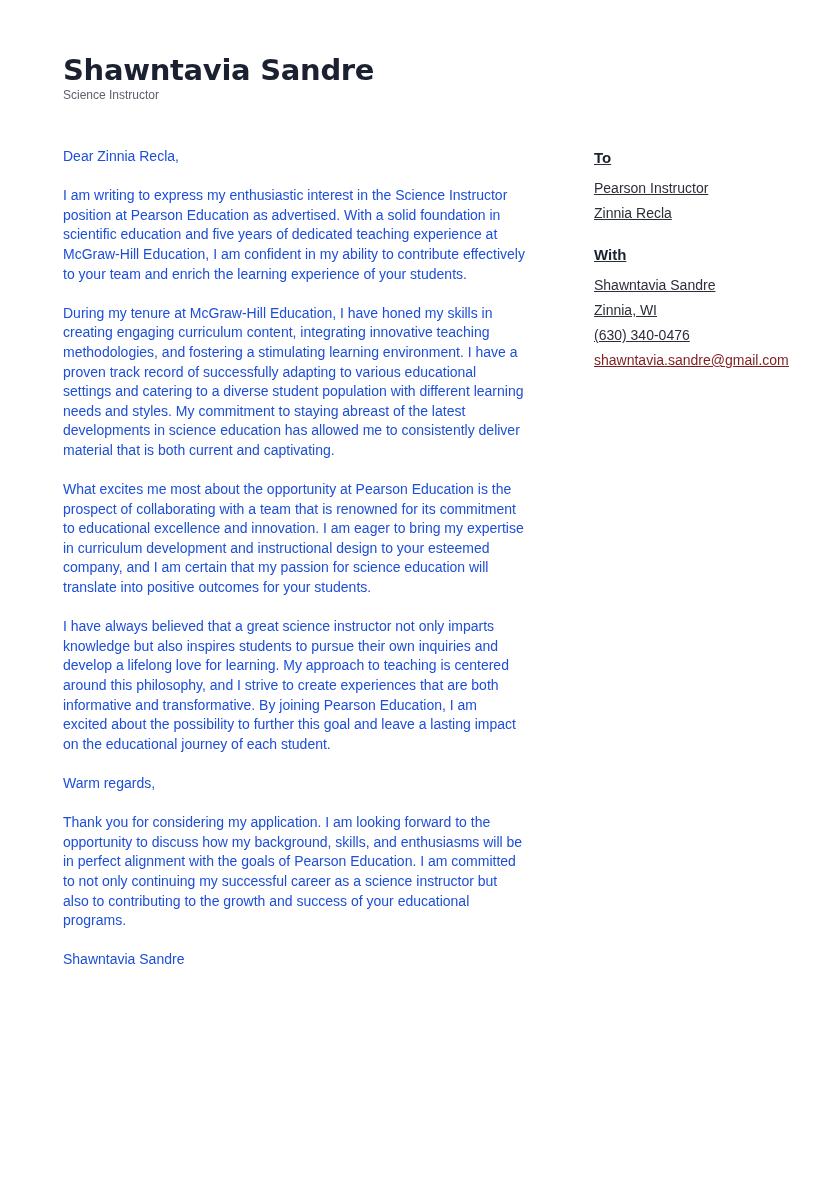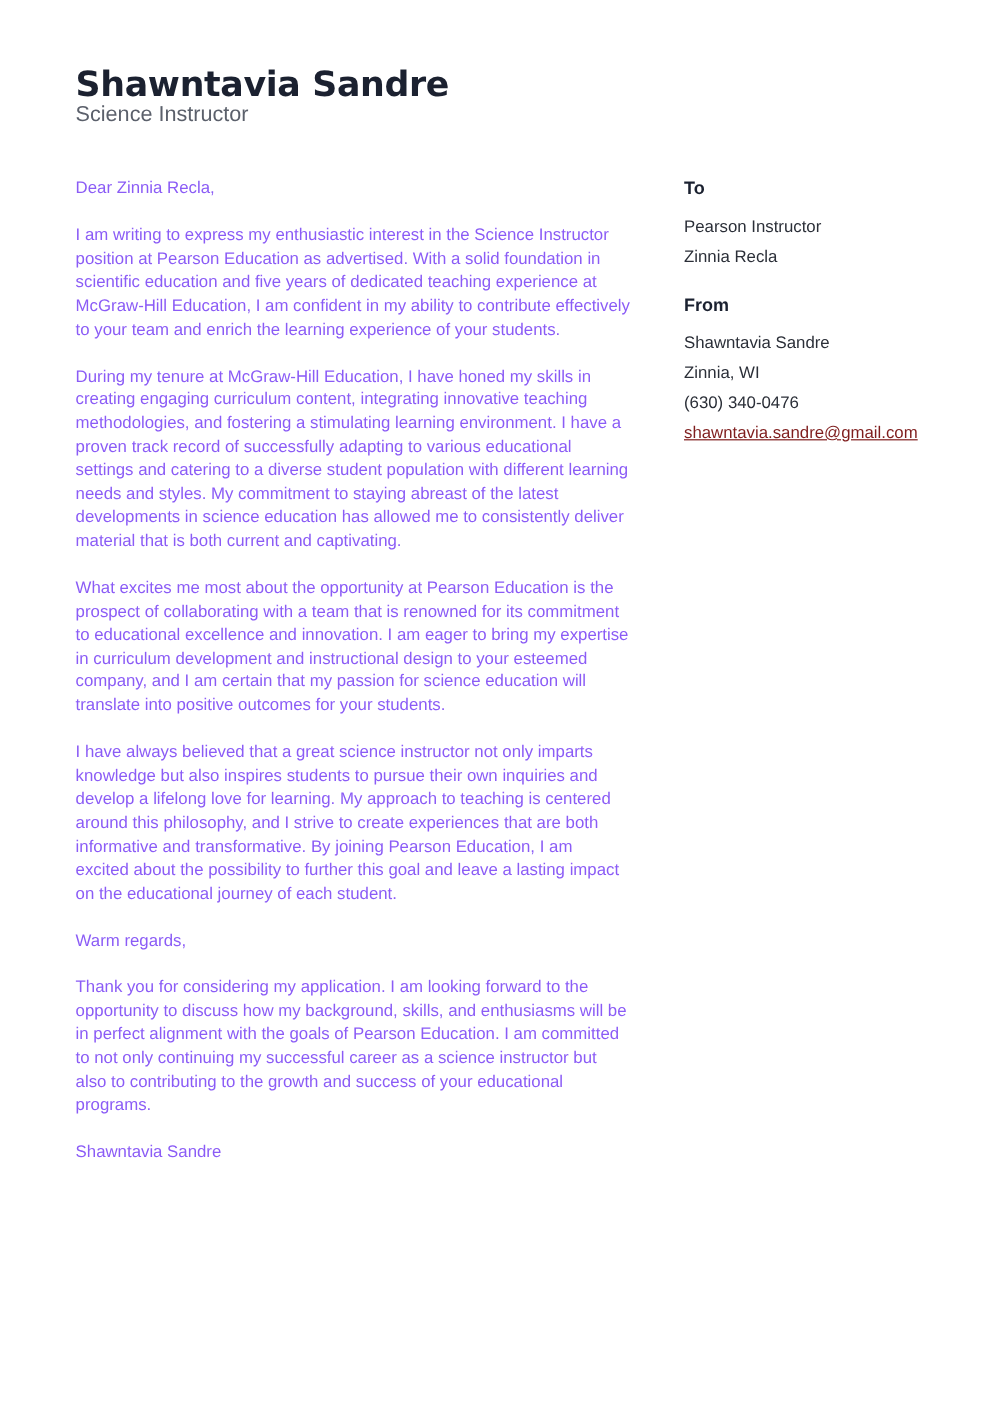--- a/index.html
+++ b/index.html
@@ -21,42 +21,43 @@
     }
     .name {
       font-family: "DejaVu Sans", "Liberation Sans", sans-serif;
       font-size: 29px;
       font-weight: bold;
       color: #1b2130;
       letter-spacing: -0.3px;
       line-height: 36px;
     }
     .title {
-      font-size: 18px;
+      font-size: 12px;
       color: #5b606b;
       line-height: 16px;
       margin-top: -1px;
     }
     .letter {
       position: absolute;
       left: 63px;
       top: 147px;
       width: 462px;
       font-size: 14px;
       line-height: 19.6px;
-      color: #8b5cf6;
+      color: #1d4ed8;
     }
     .letter p {
       margin-bottom: 19.6px;
     }
     .sidebar {
       position: absolute;
-      left: 570px;
+      left: 594px;
       top: 148px;
       width: 220px;
+      text-decoration: underline;
     }
     .sidebar h3 {
       font-size: 15px;
       font-weight: bold;
       color: #1b2130;
       line-height: 20px;
       margin-bottom: 8px;
     }
     .sidebar .line {
       font-size: 14px;
@@ -90,19 +91,19 @@
   <p>Shawntavia Sandre</p>
 </div>
 
 <div class="sidebar">
   <div class="section">
     <h3>To</h3>
     <div class="line">Pearson Instructor</div>
     <div class="line">Zinnia Recla</div>
   </div>
   <div class="section">
-    <h3>From</h3>
+    <h3>With</h3>
     <div class="line">Shawntavia Sandre</div>
     <div class="line">Zinnia, WI</div>
     <div class="line">(630) 340-0476</div>
     <div class="line"><a href="mailto:shawntavia.sandre@gmail.com">shawntavia.sandre@gmail.com</a></div>
   </div>
 </div>
 
 </body></html>

